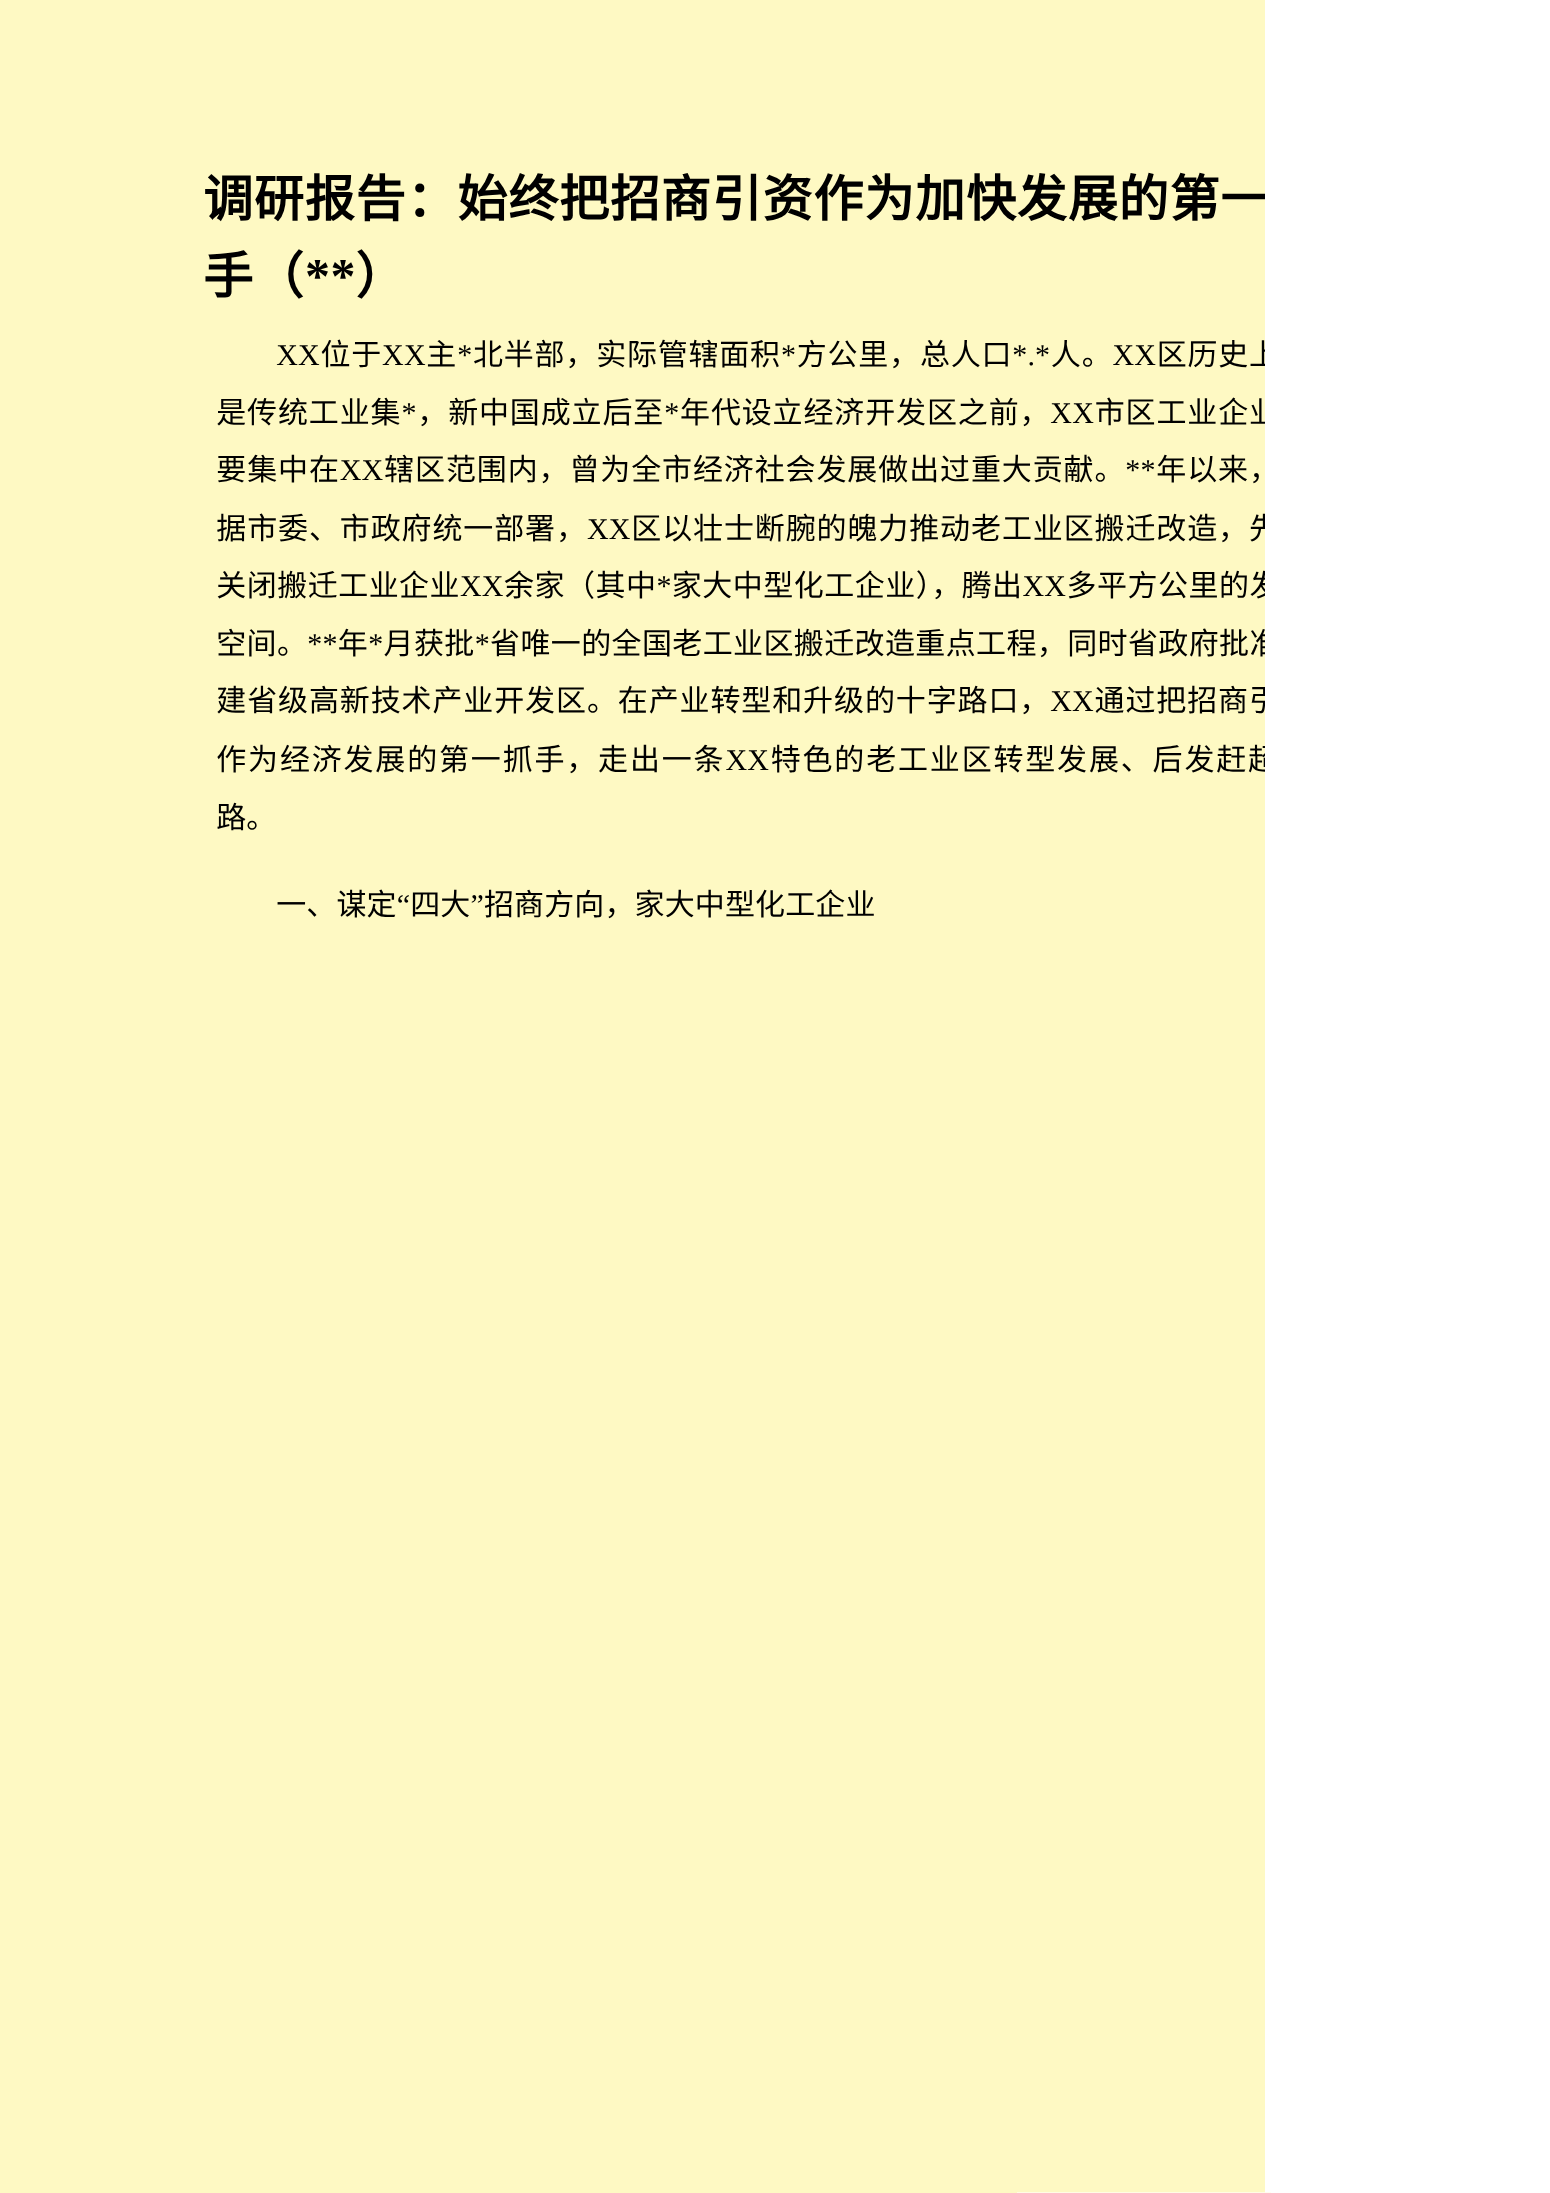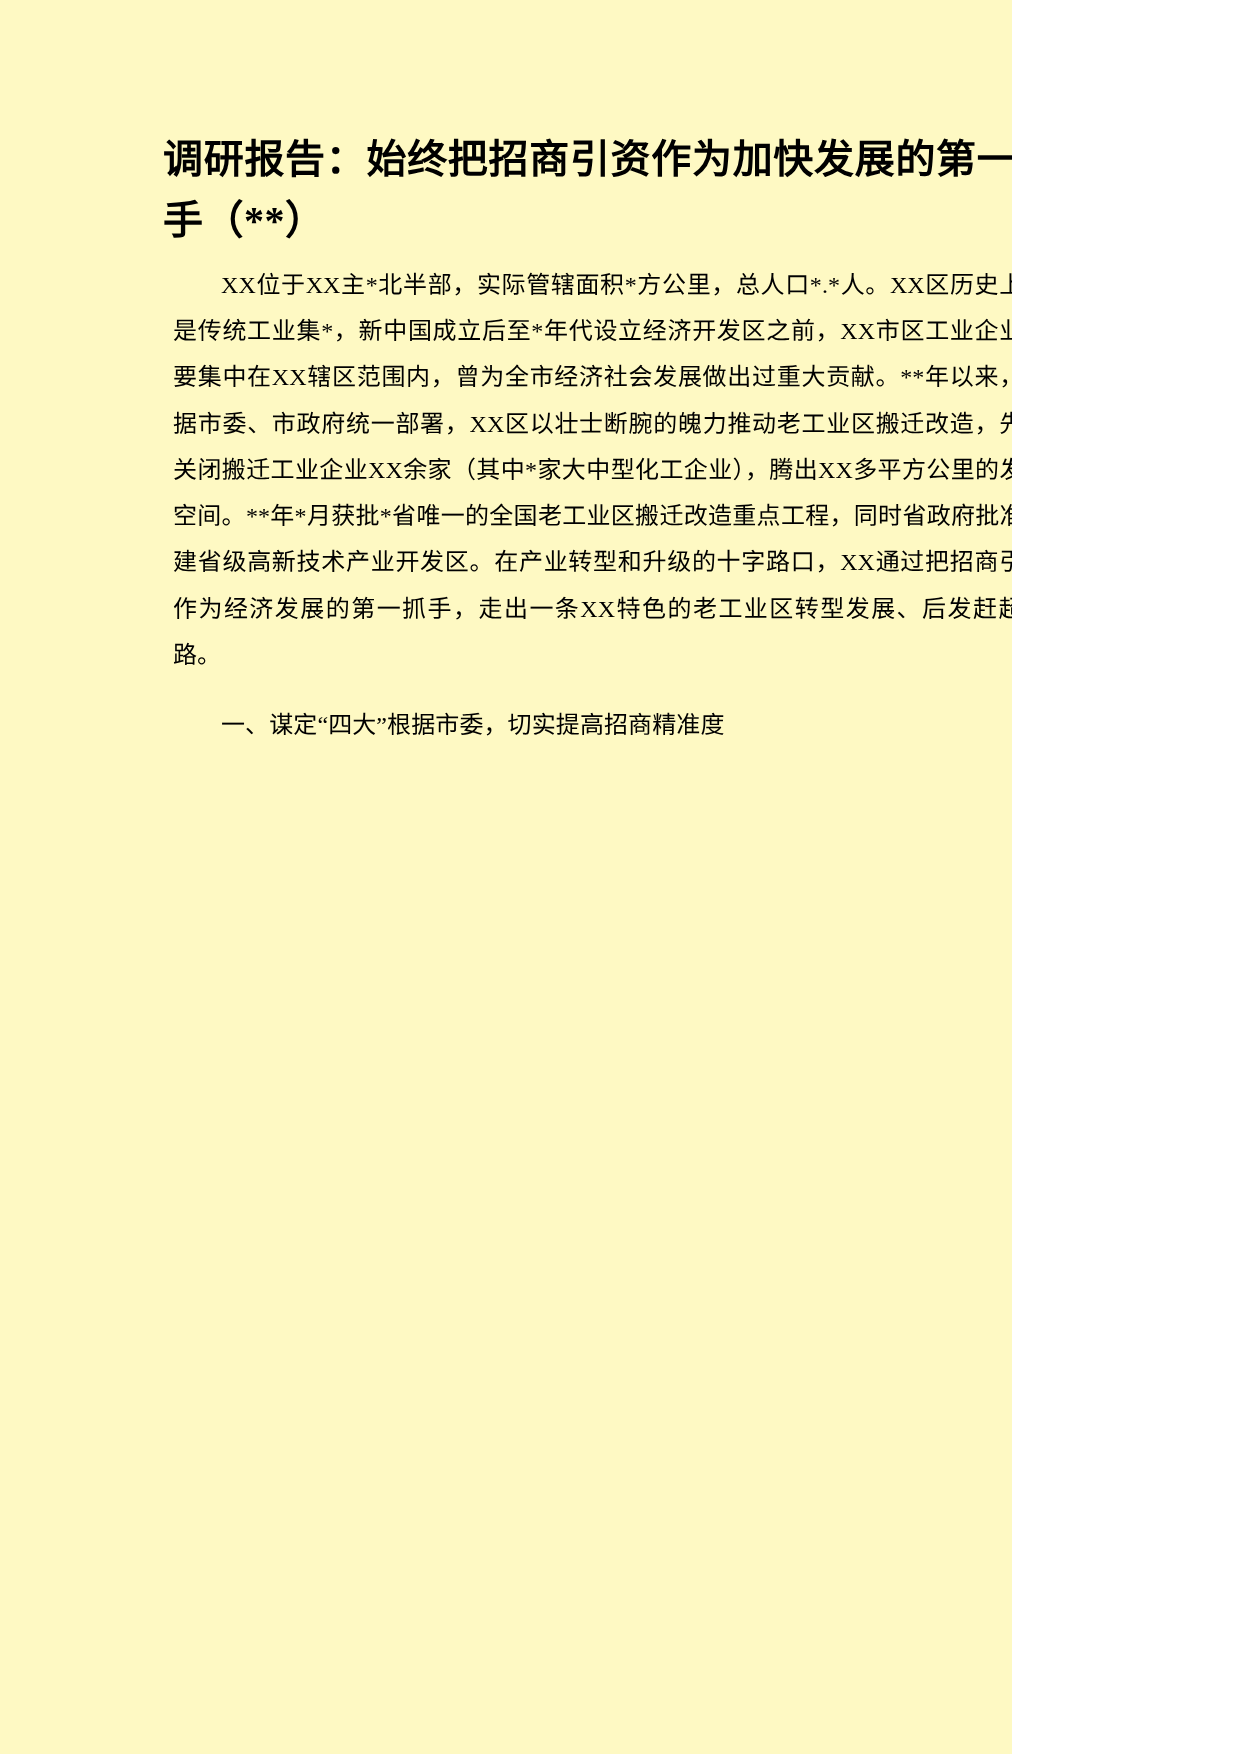--- a/index.html
+++ b/index.html
@@ -61,19 +61,19 @@
 
 <div class="page">
   <div class="page-body">
 
     <h1 class="doc-title">调研报告：始终把招商引资作为加快发展的第一抓手（**）</h1>
 
     <p class="para indent">XX位于XX主*北半部，实际管辖面积*方公里，总人口*.*人。XX区历史上曾是传统工业集*，新中国成立后至*年代设立经济开发区之前，XX市区工业企业主要集中在XX辖区范围内，曾为全市经济社会发展做出过重大贡献。**年以来，根据市委、市政府统一部署，XX区以壮士断腕的魄力推动老工业区搬迁改造，先后关闭搬迁工业企业XX余家（其中*家大中型化工企业），腾出XX多平方公里的发展空间。**年*月获批*省唯一的全国老工业区搬迁改造重点工程，同时省政府批准筹建省级高新技术产业开发区。在产业转型和升级的十字路口，XX通过把招商引资作为经济发展的第一抓手，走出一条XX特色的老工业区转型发展、后发赶超之路。</p>
 
     <div class="spacer-sm"></div>
 
-    <p class="para heading-level2">一、谋定“四大”根据市委，切实提高招商精准度</p>
+    <p class="para heading-level2">一、谋定“四大”招商方向，家大中型化工企业</p>
 
     <div class="spacer-sm"></div>
 
 
   </div>
 </div>
 
 </body></html>

